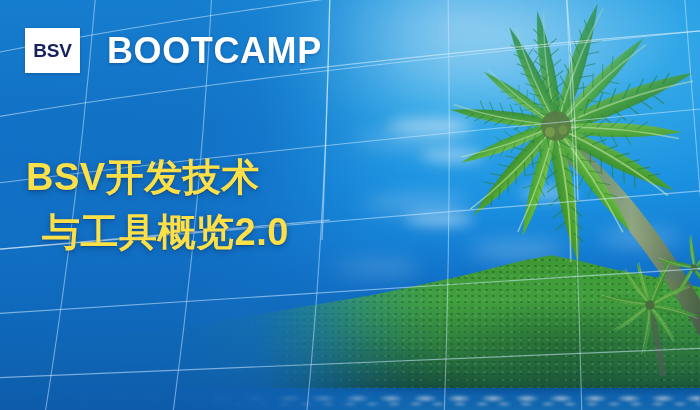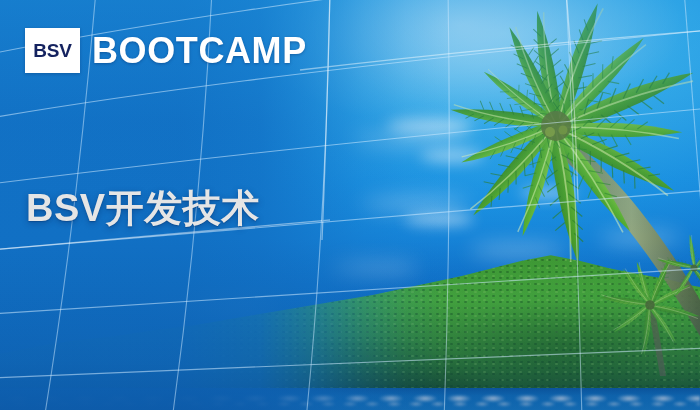--- a/index.html
+++ b/index.html
@@ -123,21 +123,21 @@
   }
 
   
   #grid{position:absolute;inset:0;}
 
   
   #content{position:absolute;inset:0;}
 
   #logo-lockup{
     position:absolute;left:25px;top:28px;
-    display:flex;align-items:center;gap:12px;
+    display:flex;align-items:center;gap:27px;
   }
   #logo-badge{
     width:55px;height:45px;
     background:#ffffff;
     display:flex;align-items:center;justify-content:center;
     box-shadow:0 1px 3px rgba(0,20,60,.25);
   }
   #logo-badge span{
     color:#14225f;
     font-weight:bold;
@@ -150,28 +150,27 @@
     font-weight:bold;
     font-size:36px;
     letter-spacing:.6px;
     line-height:1;
     text-shadow:0 1px 3px rgba(0,30,80,.35);
     white-space:nowrap;
   }
 
   #headline{
     position:absolute;left:26px;top:150px;
-    color:#e5e5e5;
+    color:#fde047;
     font-weight:bold;
     font-size:38px;
     line-height:55px;
     letter-spacing:.5px;
     text-shadow:0 2px 6px rgba(0,35,90,.40), 0 1px 1px rgba(0,30,80,.30);
     white-space:nowrap;
-    margin-top:31px;
   }
   #headline .l2{display:block;padding-left:16px;}
 </style>
 </head>
 <body>
 
 <div id="banner">
 
   <div class="layer" id="sky"></div>
   <div class="layer" id="sky-bloom"></div>
@@ -403,16 +402,17 @@
 
     <div id="logo-lockup">
       <div id="logo-badge">
         <span>BSV</span>
       </div>
       <div id="logo-word">BOOTCAMP</div>
     </div>
 
     <div id="headline">
       <span class="l1">BSV开发技术</span>
+      <span class="l2">与工具概览2.0</span>
     </div>
 
   </div>
 </div>
 
 </body></html>

